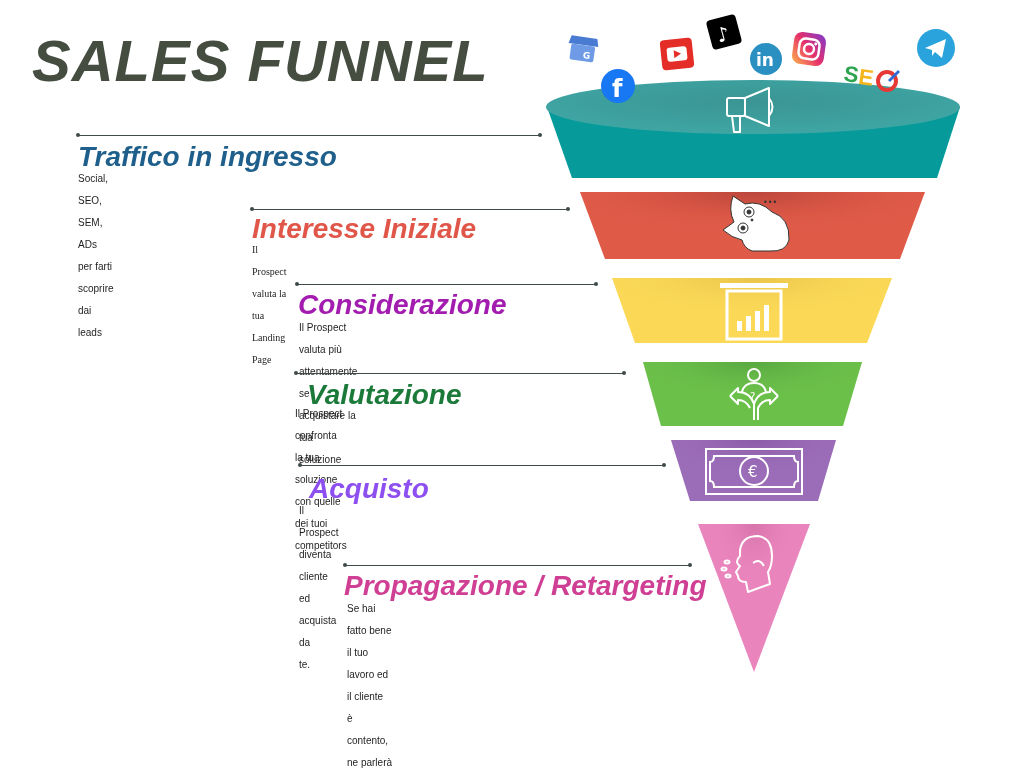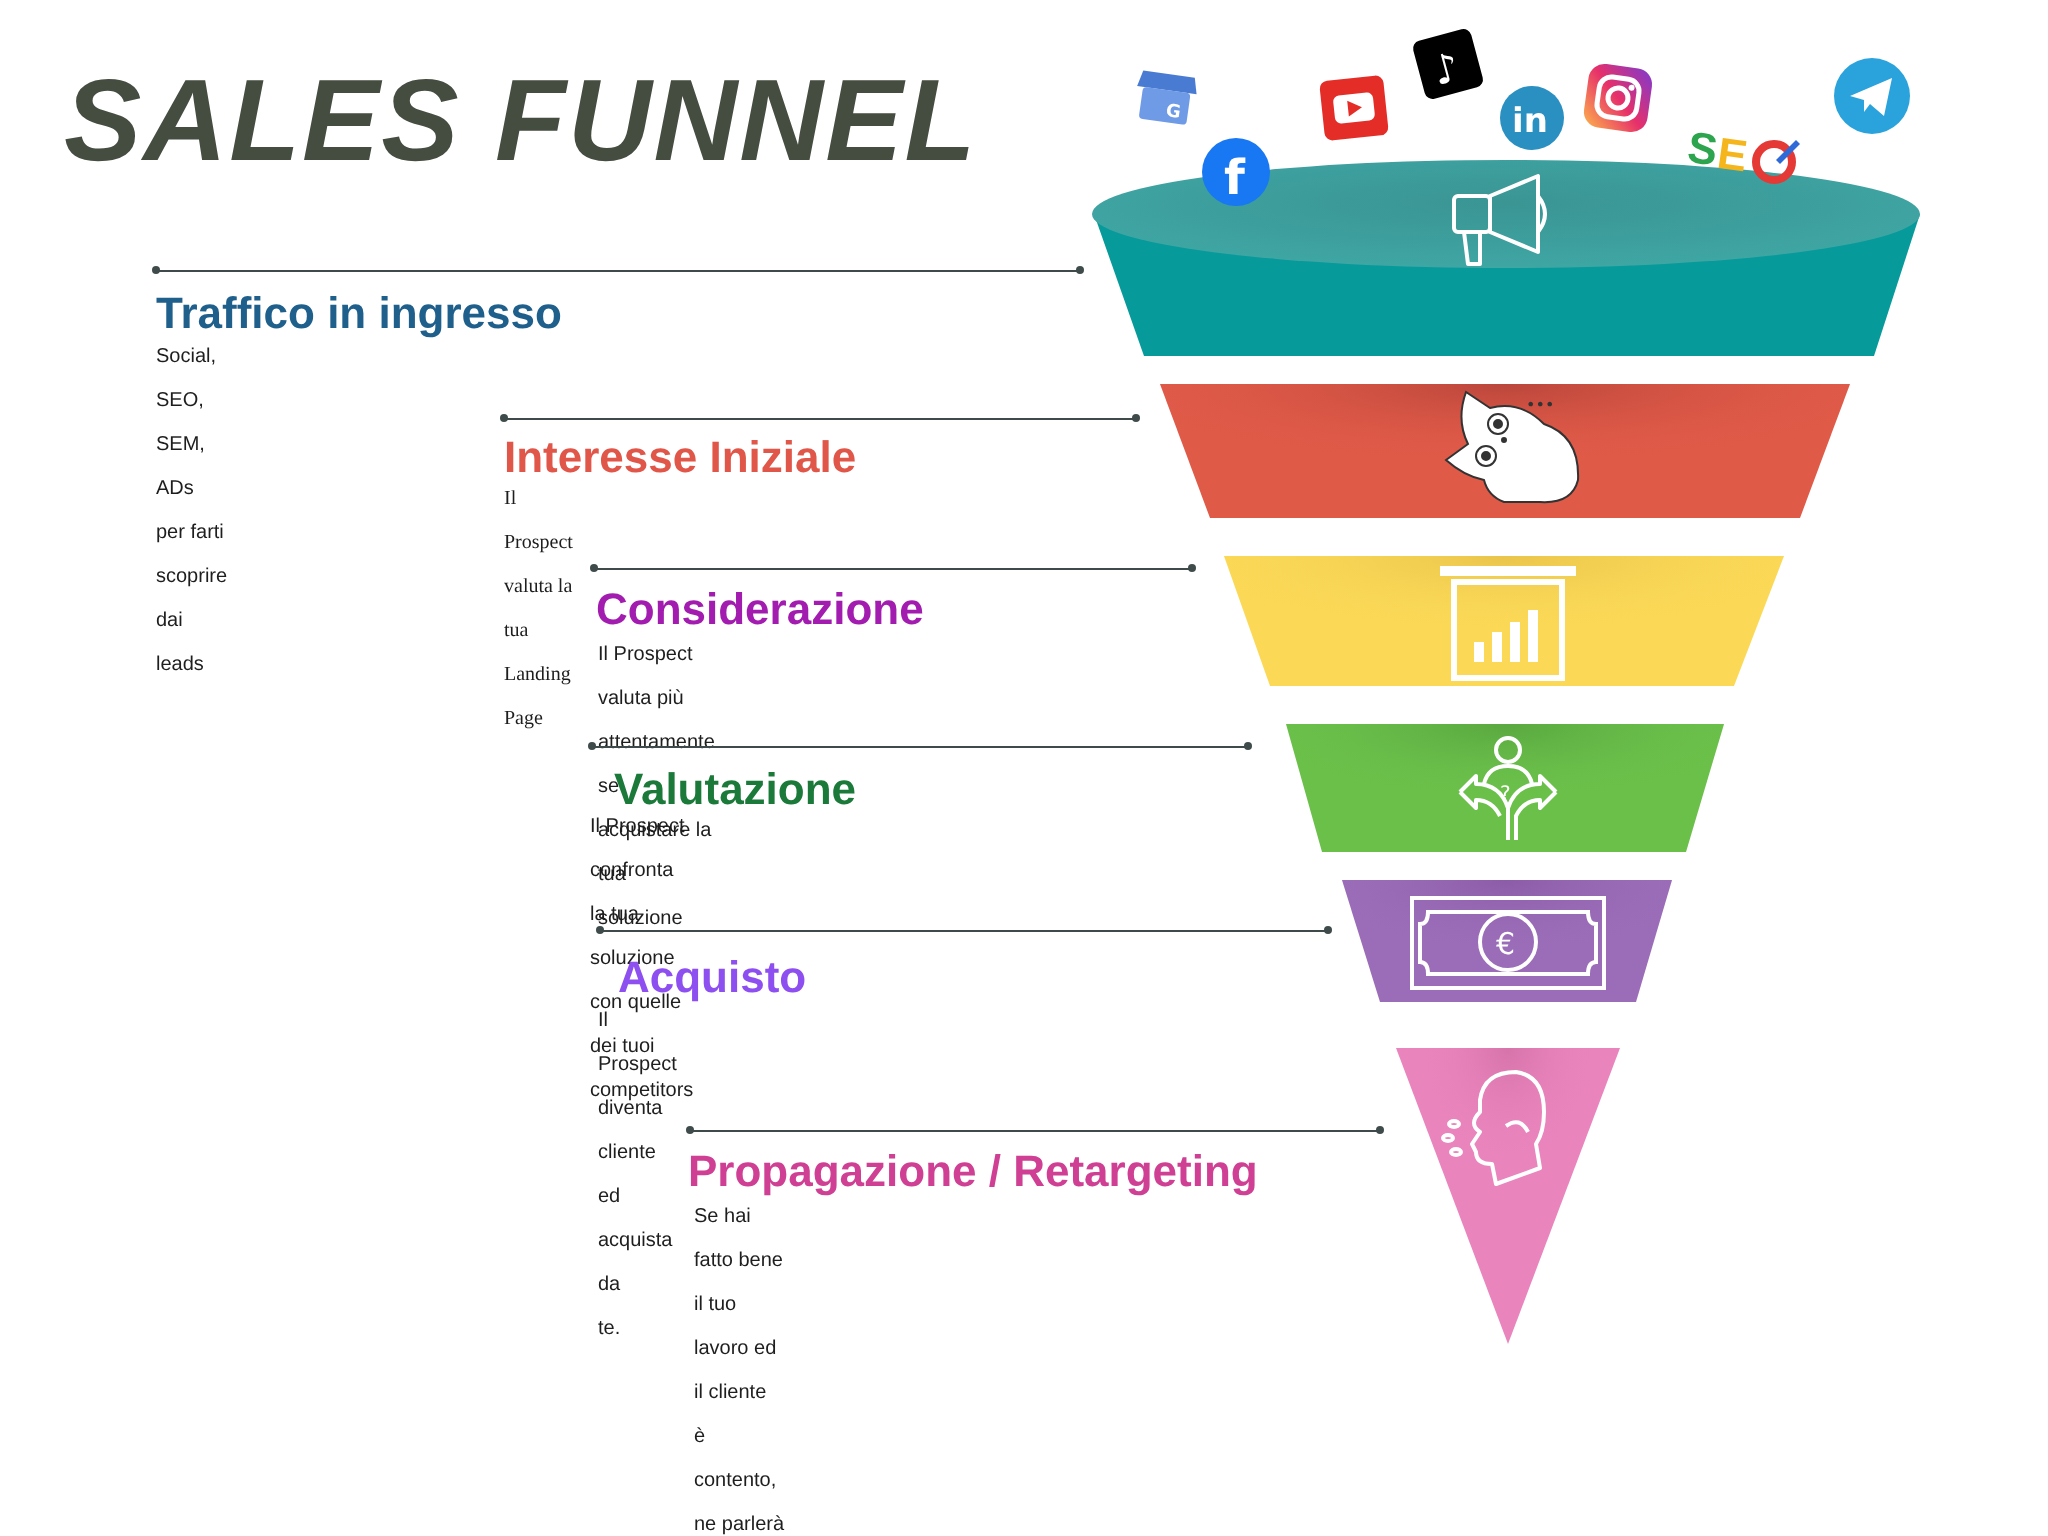--- a/index.html
+++ b/index.html
@@ -3,21 +3,21 @@
 <meta charset="utf-8">
 <style>
   html,body{margin:0;padding:0;background:#ffffff;}
   body{width:1024px;height:768px;position:relative;overflow:hidden;font-family:"Liberation Sans",sans-serif;}
   .title{position:absolute;left:32px;top:26px;font-size:58px;font-weight:bold;font-style:italic;color:#454d40;letter-spacing:1px;line-height:70px;margin:0;}
   .funnel{position:absolute;left:0;top:0;width:1024px;height:768px;}
   .stage{position:absolute;}
   .line{position:absolute;height:1px;background:#3f4b4b;}
   .line::before,.line::after{content:"";position:absolute;top:-2px;width:4px;height:4px;border-radius:50%;background:#3f4b4b;}
   .line::before{left:-2px;} .line::after{right:-2px;}
-  .st-title{position:absolute;font-size:22px;font-weight:bold;white-space:nowrap;line-height:26px;}
+  .st-title{position:absolute;font-size:28px;font-weight:bold;font-style:italic;white-space:nowrap;line-height:26px;}
   .st-desc{position:absolute;font-size:10px;color:#1e1e1e;line-height:22px;white-space:pre-line;}
   .sicon{position:absolute;}
 </style>
 </head>
 <body>
 
 <h1 class="title">SALES FUNNEL</h1>
 
 <svg class="funnel" viewBox="0 0 1024 768" xmlns="http://www.w3.org/2000/svg">
   <defs>

